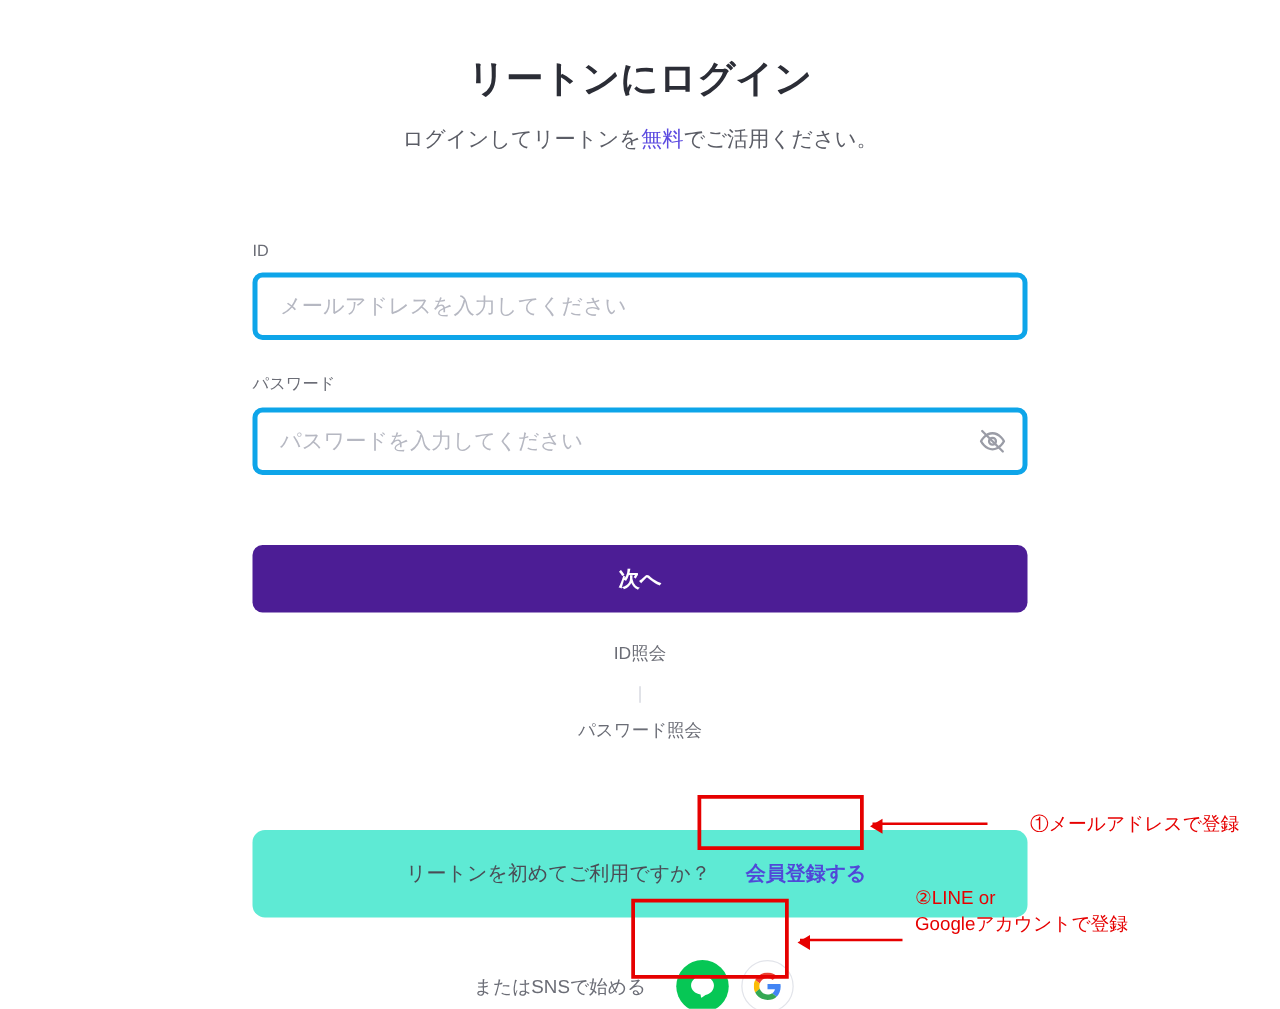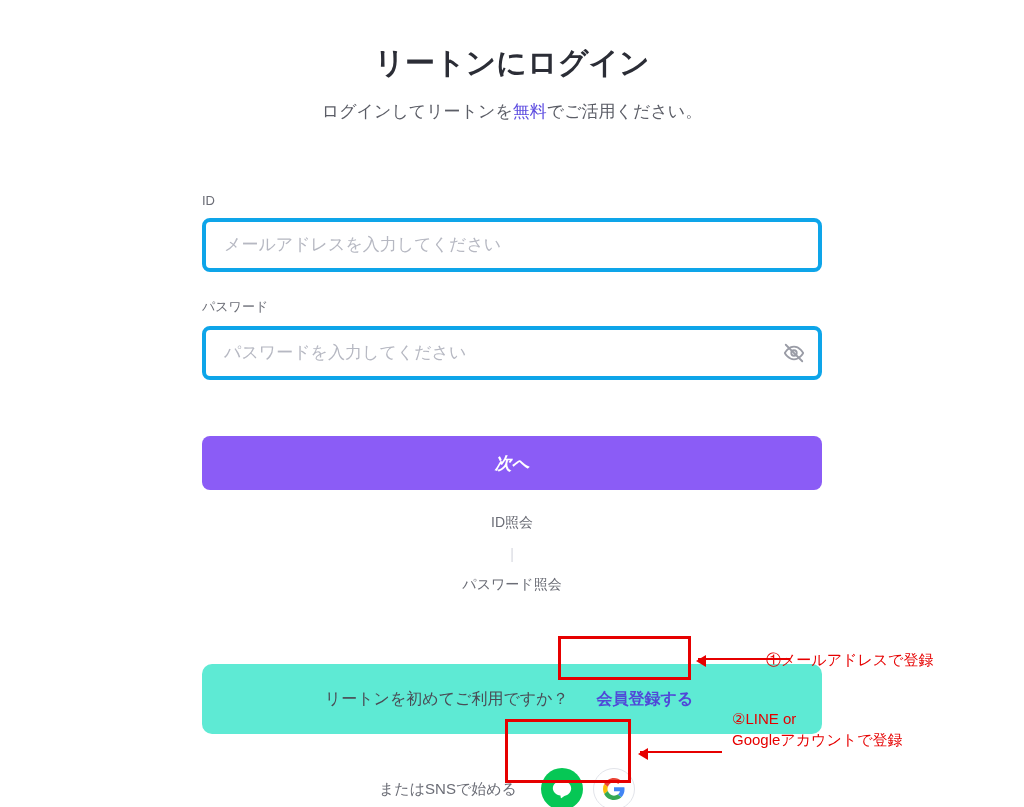--- a/index.html
+++ b/index.html
@@ -59,29 +59,28 @@
     transform: translateY(-50%);
     width: 32px; height: 32px;
     display: flex; align-items: center; justify-content: center;
     cursor: pointer;
     color: #9a9ca6;
   }
 
   .primary-btn {
     width: 100%;
     height: 54px;
-    background: #8b5cf6;
+    background: #4c1d95;
     color: #fff;
     border: none;
     border-radius: 8px;
     font-size: 17px;
     font-weight: 600;
     cursor: pointer;
     margin-top: 30px;
-    font-style: italic;
   }
 
   .links-row {
     display: flex;
     justify-content: center;
     align-items: center;
     gap: 14px;
     margin-top: 24px;
     font-size: 14px;
     color: #6b6d76;
@@ -219,20 +218,20 @@
             <path fill="#34A853" d="M24 48c6.48 0 11.93-2.13 15.89-5.81l-7.73-6c-2.15 1.45-4.92 2.3-8.16 2.3-6.26 0-11.57-4.22-13.47-9.91l-7.98 6.19C6.51 42.62 14.63 48 24 48z"></path>
           </svg>
         </div>
       </div>
     </div>
   </div>
 </div>
 
 <div class="anno-box" style="left:558px; top:636px; width:133px; height:44px;"></div>
 <div class="anno-arrow" style="left:698px; top:658px; width:92px;"></div>
-<div class="anno-text" style="left:766px; top:649px;">①メールアドレスで登録</div>
+<div class="anno-text" style="left:824px; top:649px;">①メールアドレスで登録</div>
 
 <div class="anno-box" style="left:505px; top:719px; width:126px; height:64px;"></div>
 <div class="anno-arrow" style="left:640px; top:751px; width:82px;"></div>
 <div class="anno-text" style="left:732px; top:708px;">
   <span>②LINE or</span><br>
   <span>Googleアカウントで登録</span>
 </div>
 
 </body></html>

